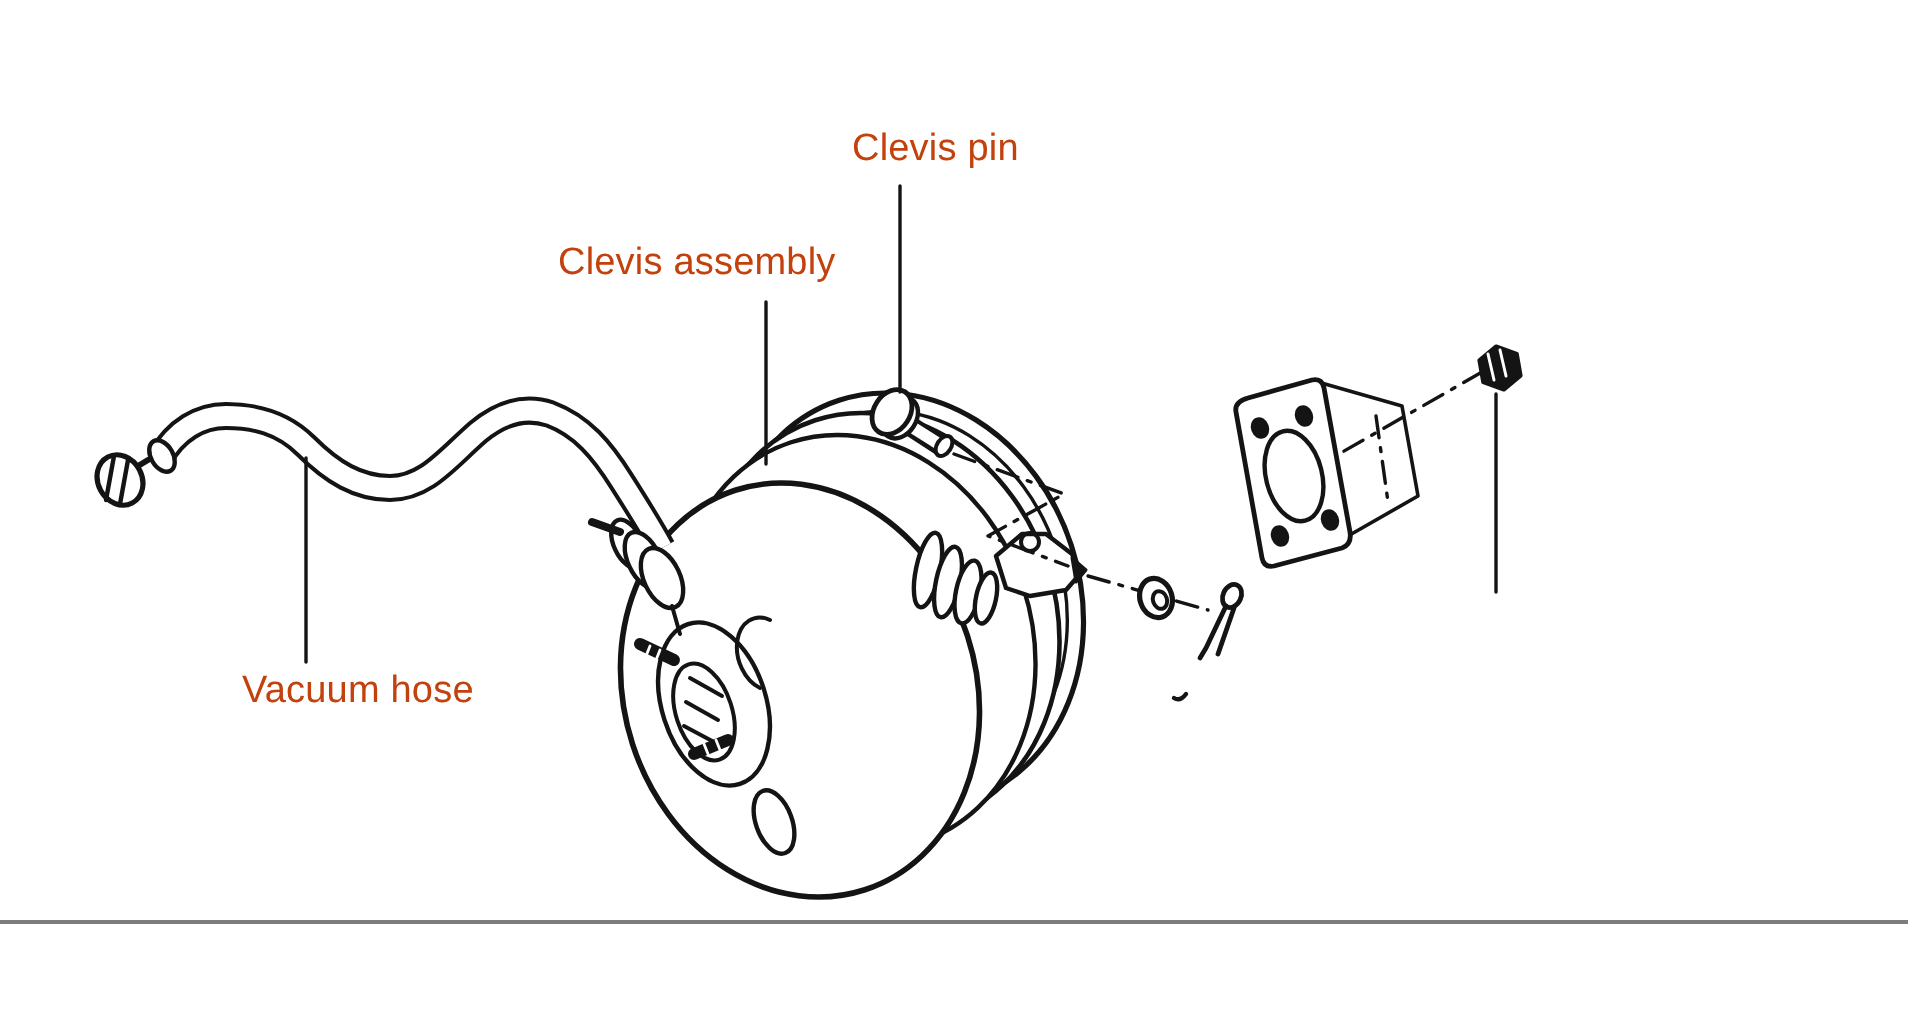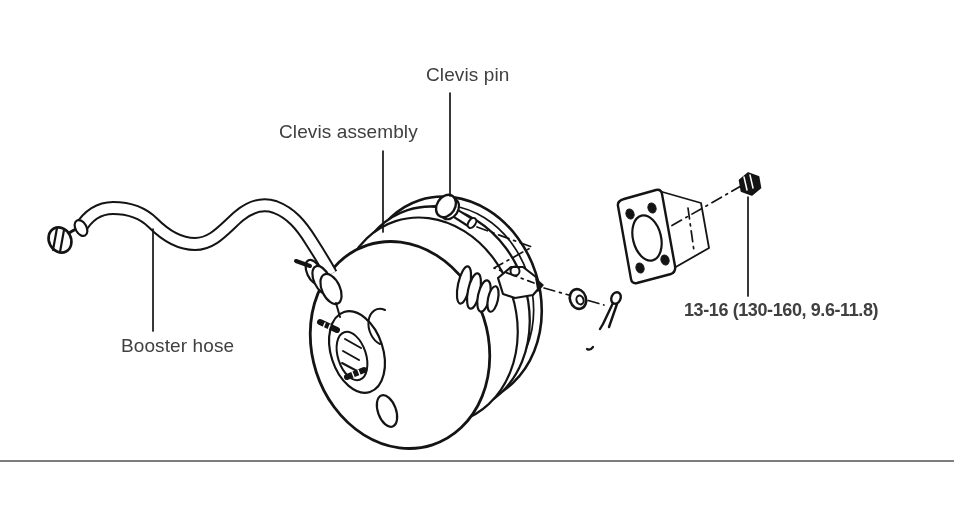--- a/index.html
+++ b/index.html
@@ -7,21 +7,21 @@
   #canvas{
     position:relative;
     width:954px;height:505px;
     background:#ffffff;
     overflow:hidden;
     font-family:"Liberation Sans", sans-serif;
   }
   #art{position:absolute;left:0;top:0;}
   .lbl{
     position:absolute;
-    color:#404040;
+    color:#c2410c;
     font-size:19px;
     line-height:21px;
     white-space:nowrap;
     letter-spacing:0.1px;
   }
   .lbl.bold{
     font-weight:700;
     font-size:18px;
     letter-spacing:-0.4px;
   }
@@ -137,18 +137,17 @@
       <path d="M 383 151 L 383 232"></path>
       <path d="M 153 229 L 153 331"></path>
       <path d="M 748 197 L 748 296"></path>
     </g>
   </svg>
 
   <div class="lbl" style="left:426px;top:64px">Clevis pin</div>
 
   <div class="lbl" style="left:279px;top:121px">Clevis assembly</div>
 
-  <div class="lbl" style="left:121px;top:335px">Booster hose</div>
+  <div class="lbl" style="left:121px;top:335px">Vacuum hose</div>
 
-  <div class="lbl bold" style="left:684px;top:300px">13-16 (130-160, 9.6-11.8)</div>
 
   <div id="divider"></div>
 </div>
 
 </body></html>

